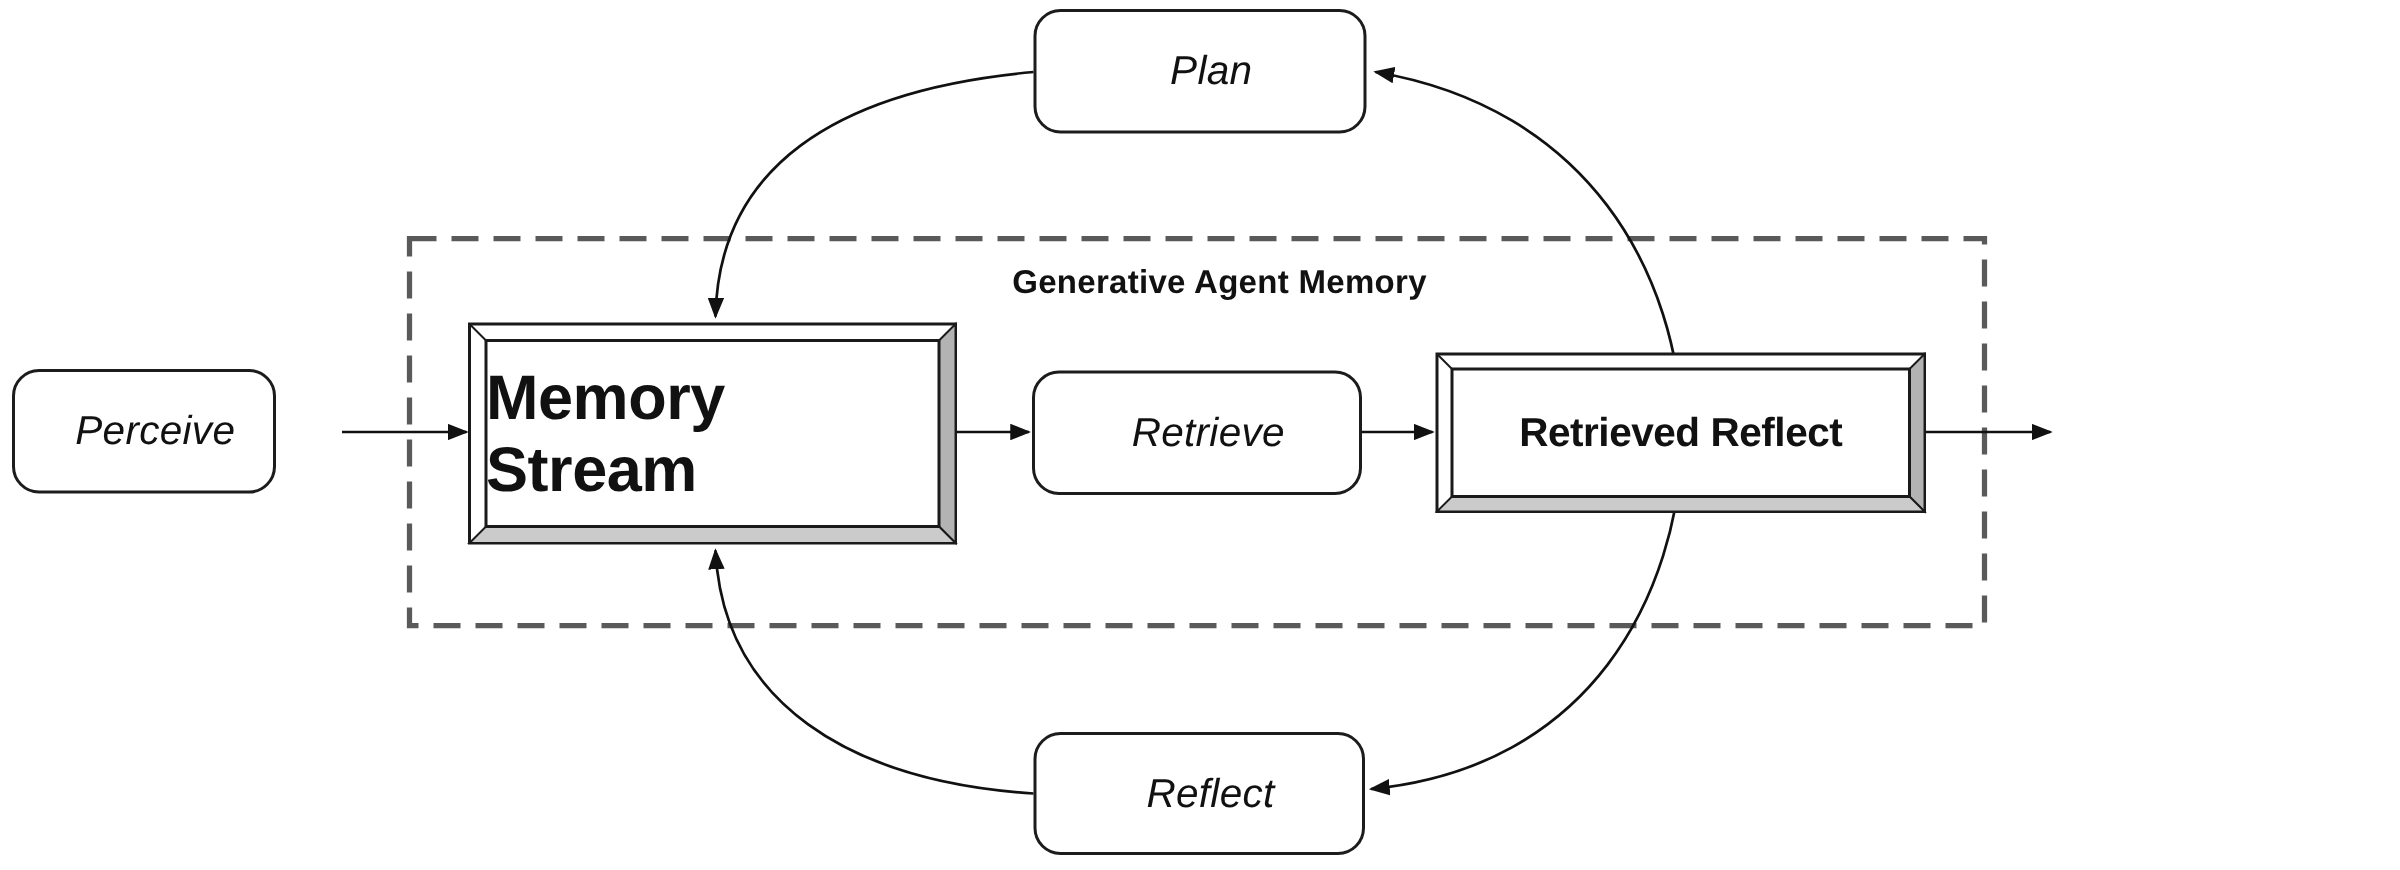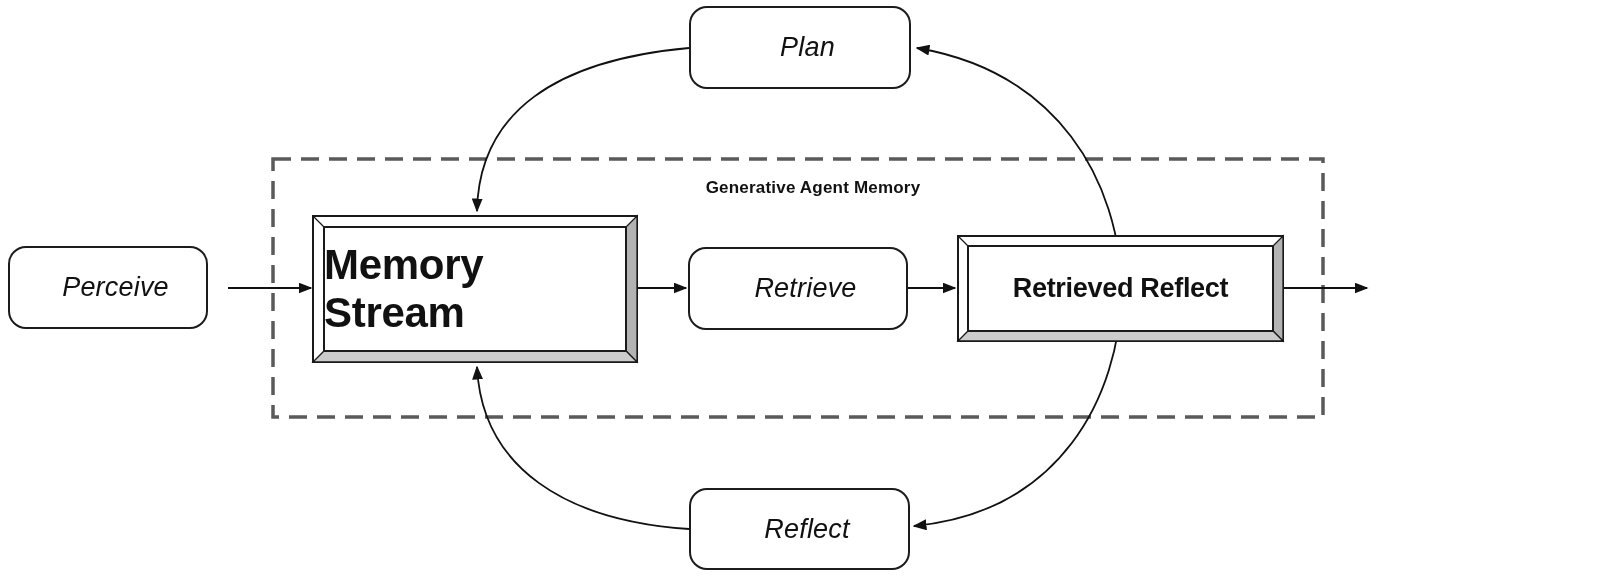--- a/index.html
+++ b/index.html
@@ -30,21 +30,21 @@
     background:transparent;
     font-weight:700;
     letter-spacing:-0.3px;
   }
   .frame-label.big{font-size:42px;}
   .frame-label.mid{font-size:27px;}
   .diagram-title{
     position:absolute;
     display:flex;align-items:center;justify-content:center;
     font-weight:700;
-    font-size:17px;
+    font-size:22px;
     color:#111;
     letter-spacing:0.2px;
   }
 </style>
 </head>
 <body>
 
 <div class="canvas">
 
   <svg class="layer" width="1600" height="580" viewBox="0 0 1600 580">
@@ -76,21 +76,21 @@
 
     <g>
       <rect x="958" y="236" width="325" height="105" fill="#ffffff" stroke="#1a1a1a" stroke-width="2"></rect>
       <path d="M1283,236 L1273,246 L1273,331 L1283,341 Z" fill="#b3b3b3" stroke="#1a1a1a" stroke-width="1.3"></path>
       <path d="M958,341 L968,331 L1273,331 L1283,341 Z" fill="#cbcbcb" stroke="#1a1a1a" stroke-width="1.3"></path>
       <line x1="958" y1="236" x2="968" y2="246" stroke="#1a1a1a" stroke-width="1.3"></line>
       <rect x="968" y="246" width="305" height="85" fill="#ffffff" stroke="#1a1a1a" stroke-width="2"></rect>
     </g>
   </svg>
 
-  <div class="node rounded" style="left:8px;top:246px;width:200px;height:83px;">
+  <div class="node rounded" style="left:8px;top:246px;width:176px;height:83px;">
     <span>Perceive</span>
   </div>
 
   <div class="node rounded" style="left:689px;top:6px;width:222px;height:83px;">
     <span>Plan</span>
   </div>
 
   <div class="node rounded" style="left:688px;top:247px;width:220px;height:83px;">
     <span>Retrieve</span>
   </div>

